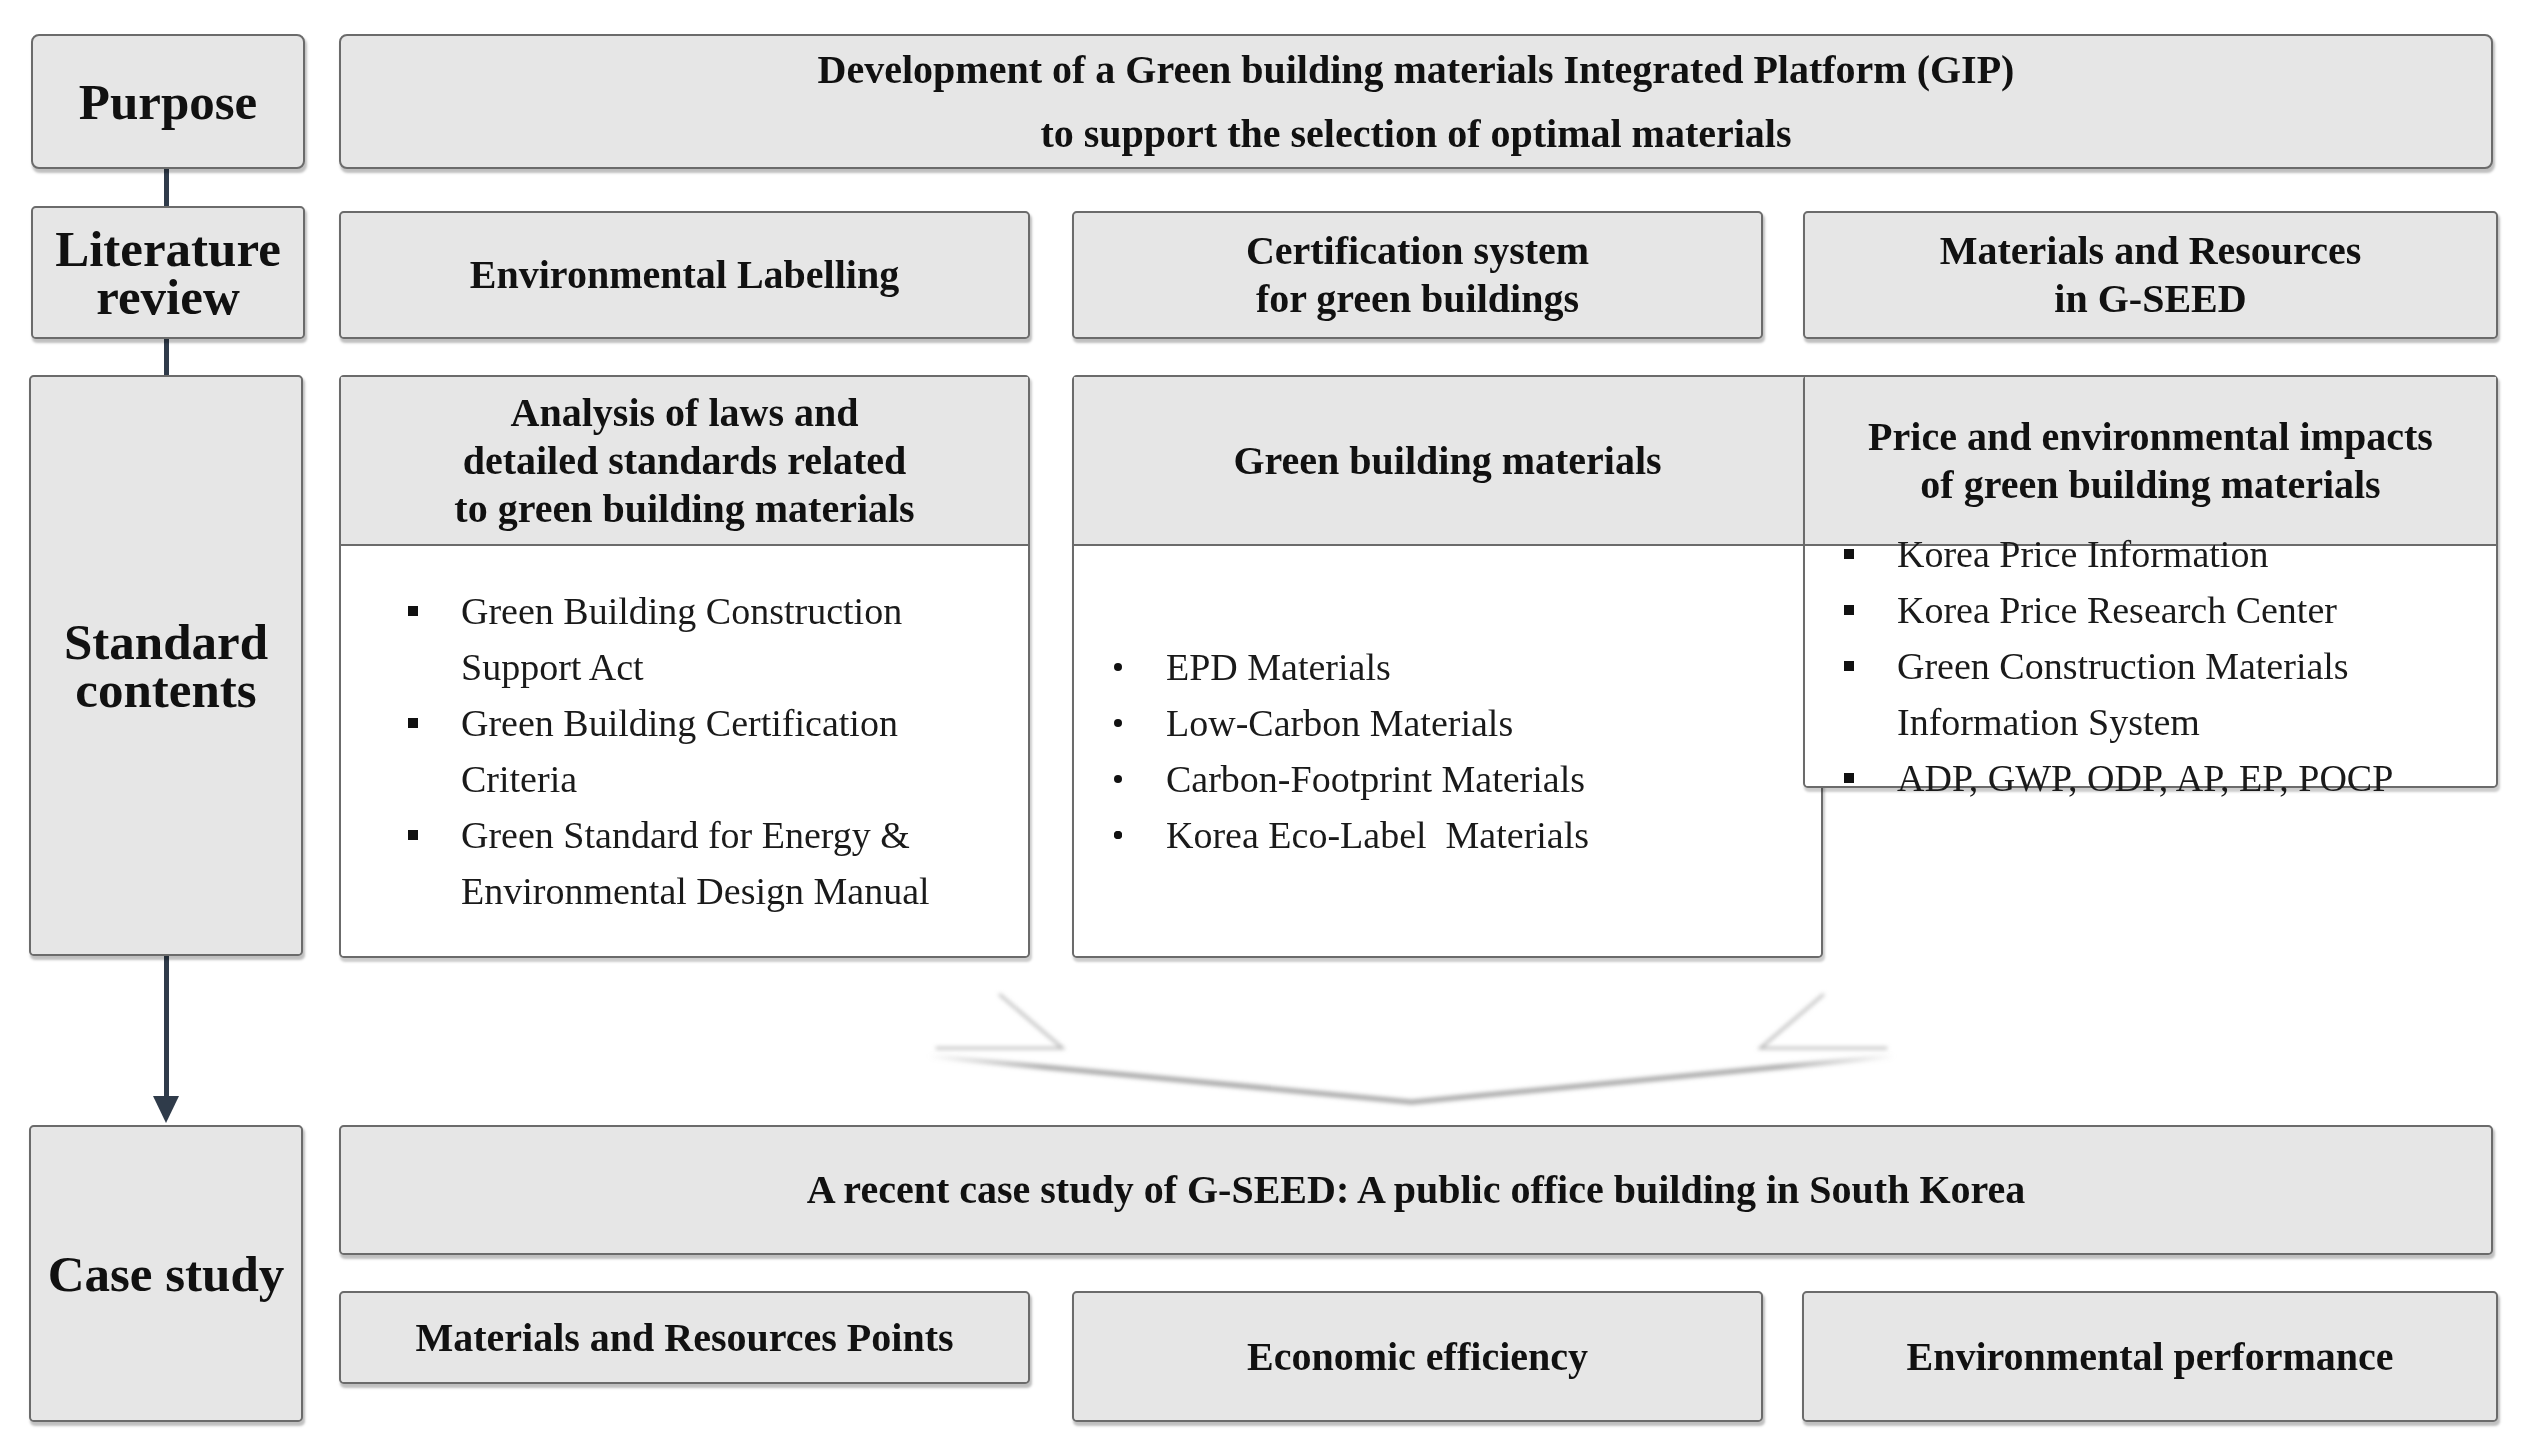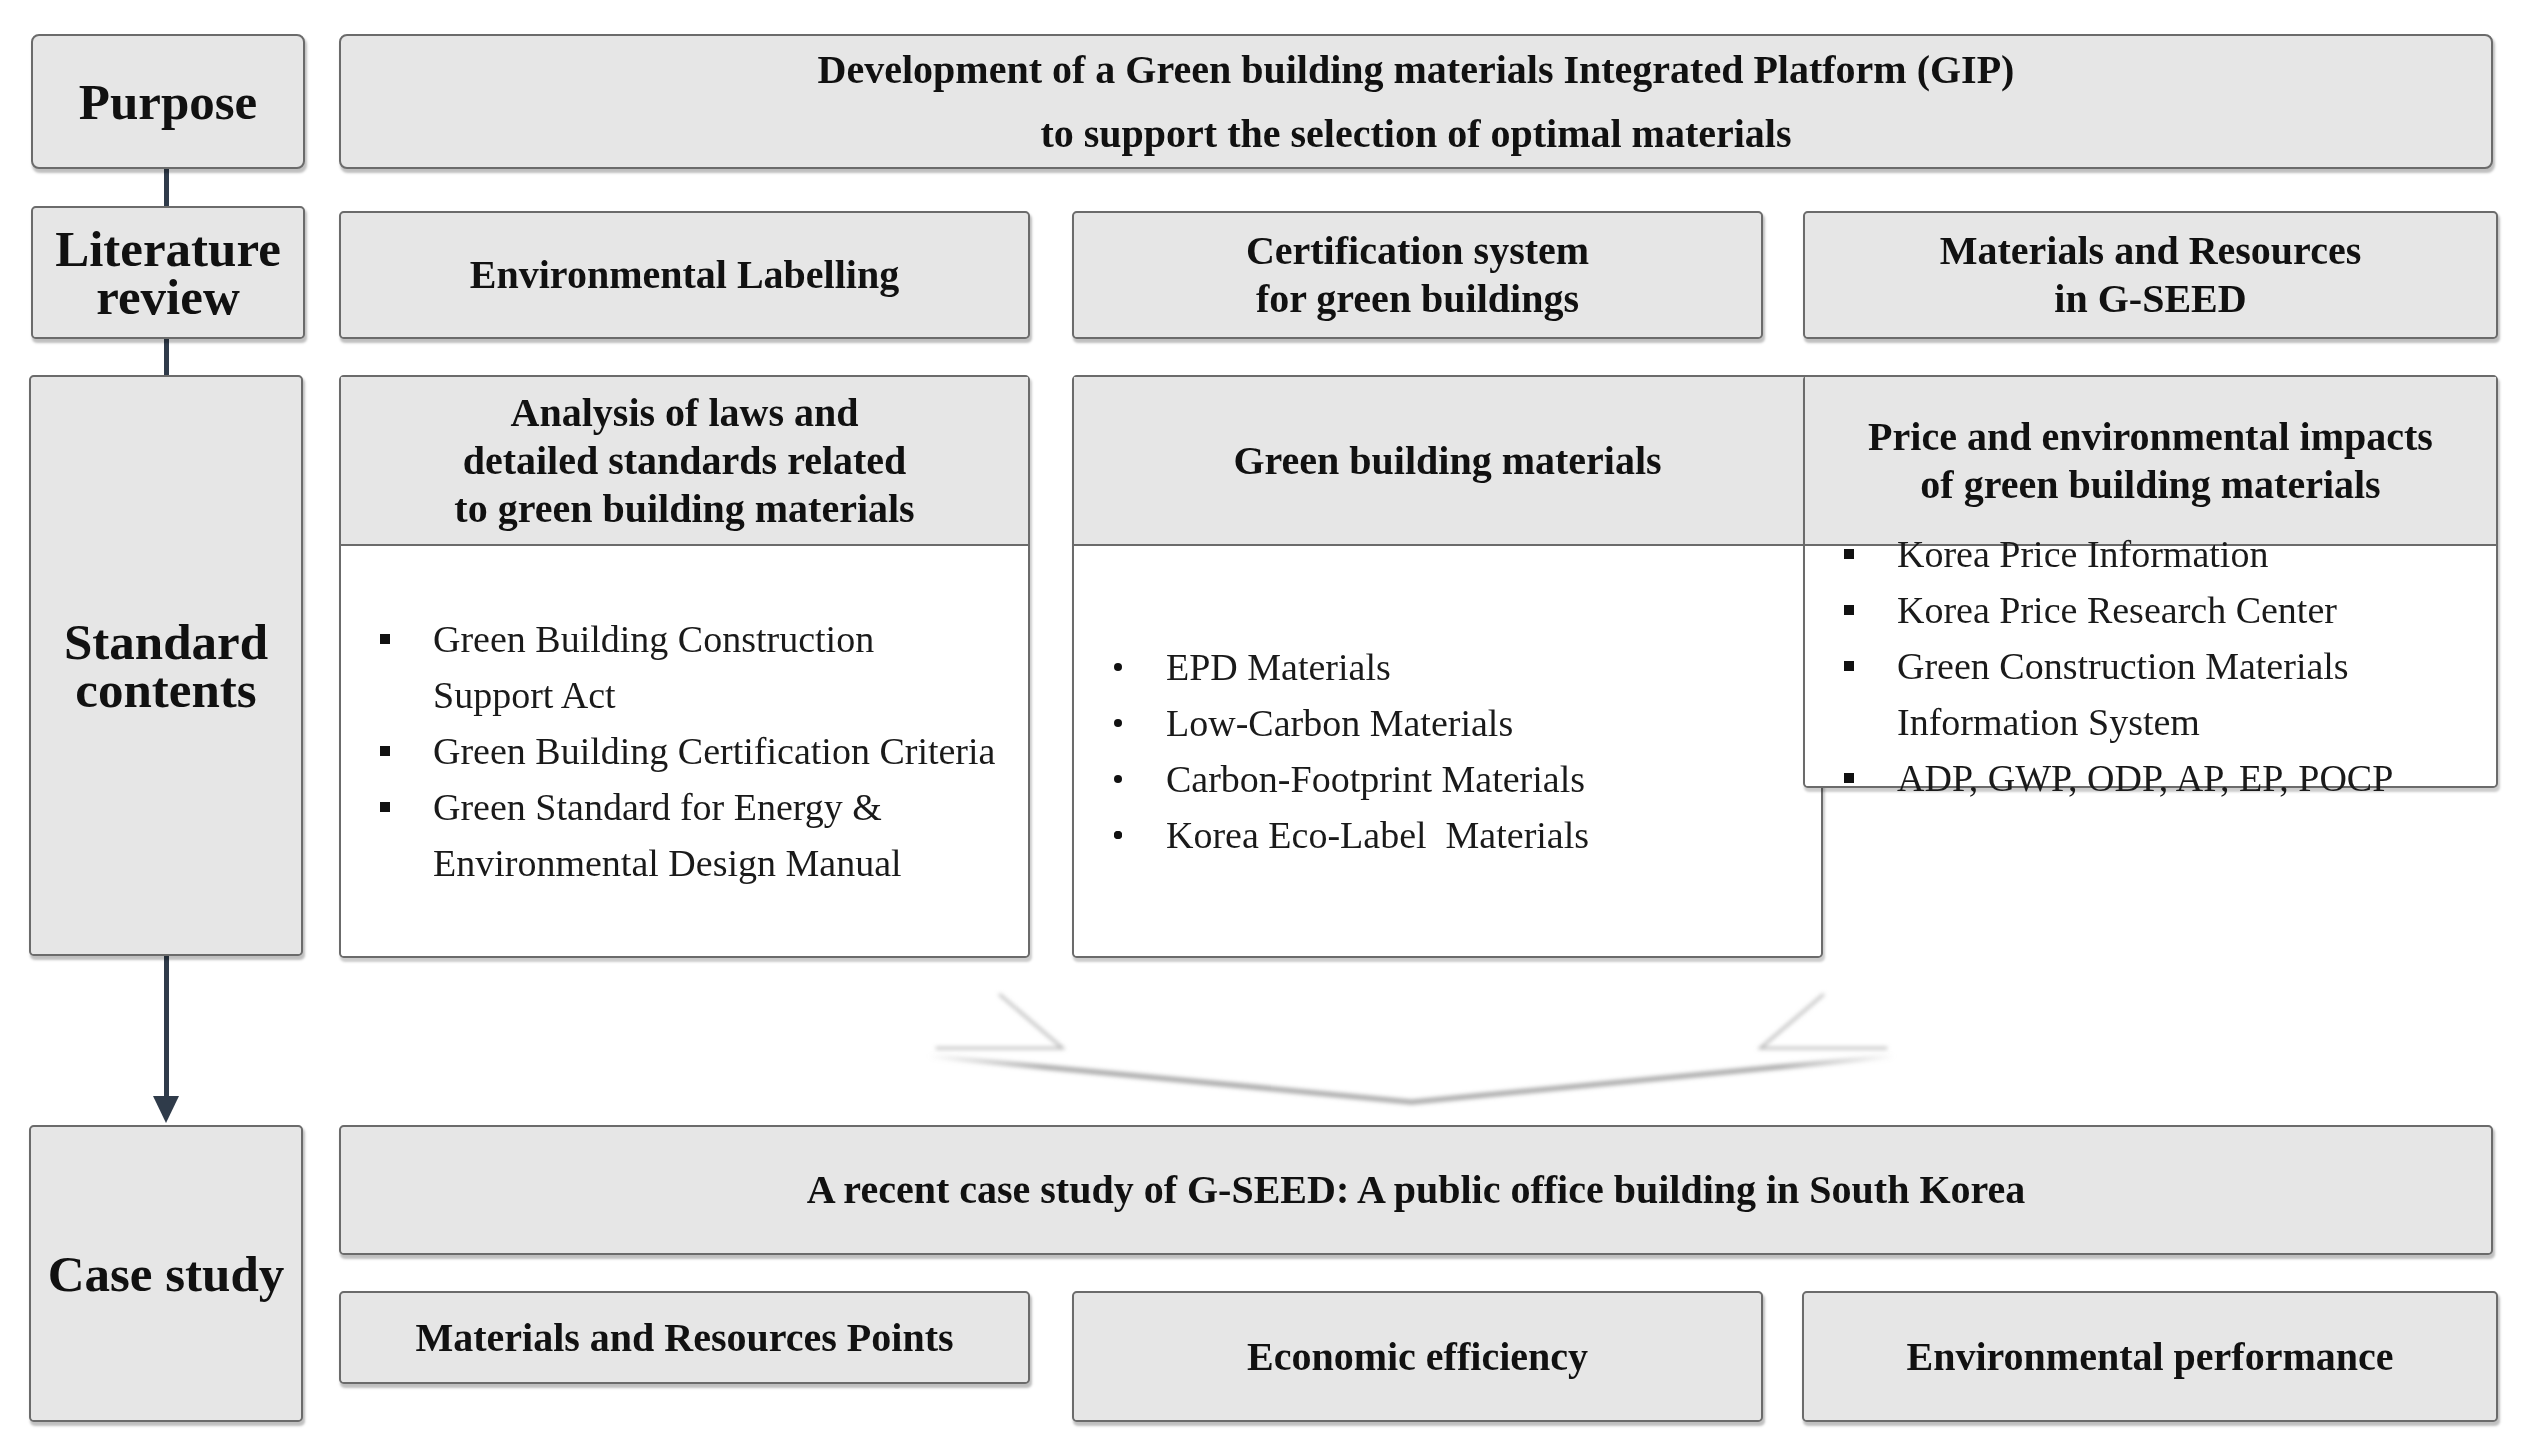--- a/index.html
+++ b/index.html
@@ -68,21 +68,21 @@
   <div>contents</div>
 </div>
 
 <div class="col-box" style="left:339px; top:375px; width:691px; height:583px;">
   <div class="col-head" style="height:169px; flex-direction:column;">
     <div>Analysis of laws and</div>
     <div>detailed standards related</div>
     <div>to green building materials</div>
   </div>
   <div class="col-body" style="top:169px;">
-    <ul class="items" style="">
+    <ul class="items" style="margin-left:28px;">
       <li><span class="bullet">
             <span class="sq"></span>
           </span><span>Green Building Construction Support Act</span></li>
       <li><span class="bullet">
             <span class="sq"></span>
           </span><span>Green Building Certification Criteria</span></li>
       <li><span class="bullet">
             <span class="sq"></span>
           </span><span>Green Standard for Energy &amp; Environmental Design Manual</span></li>
     </ul>

